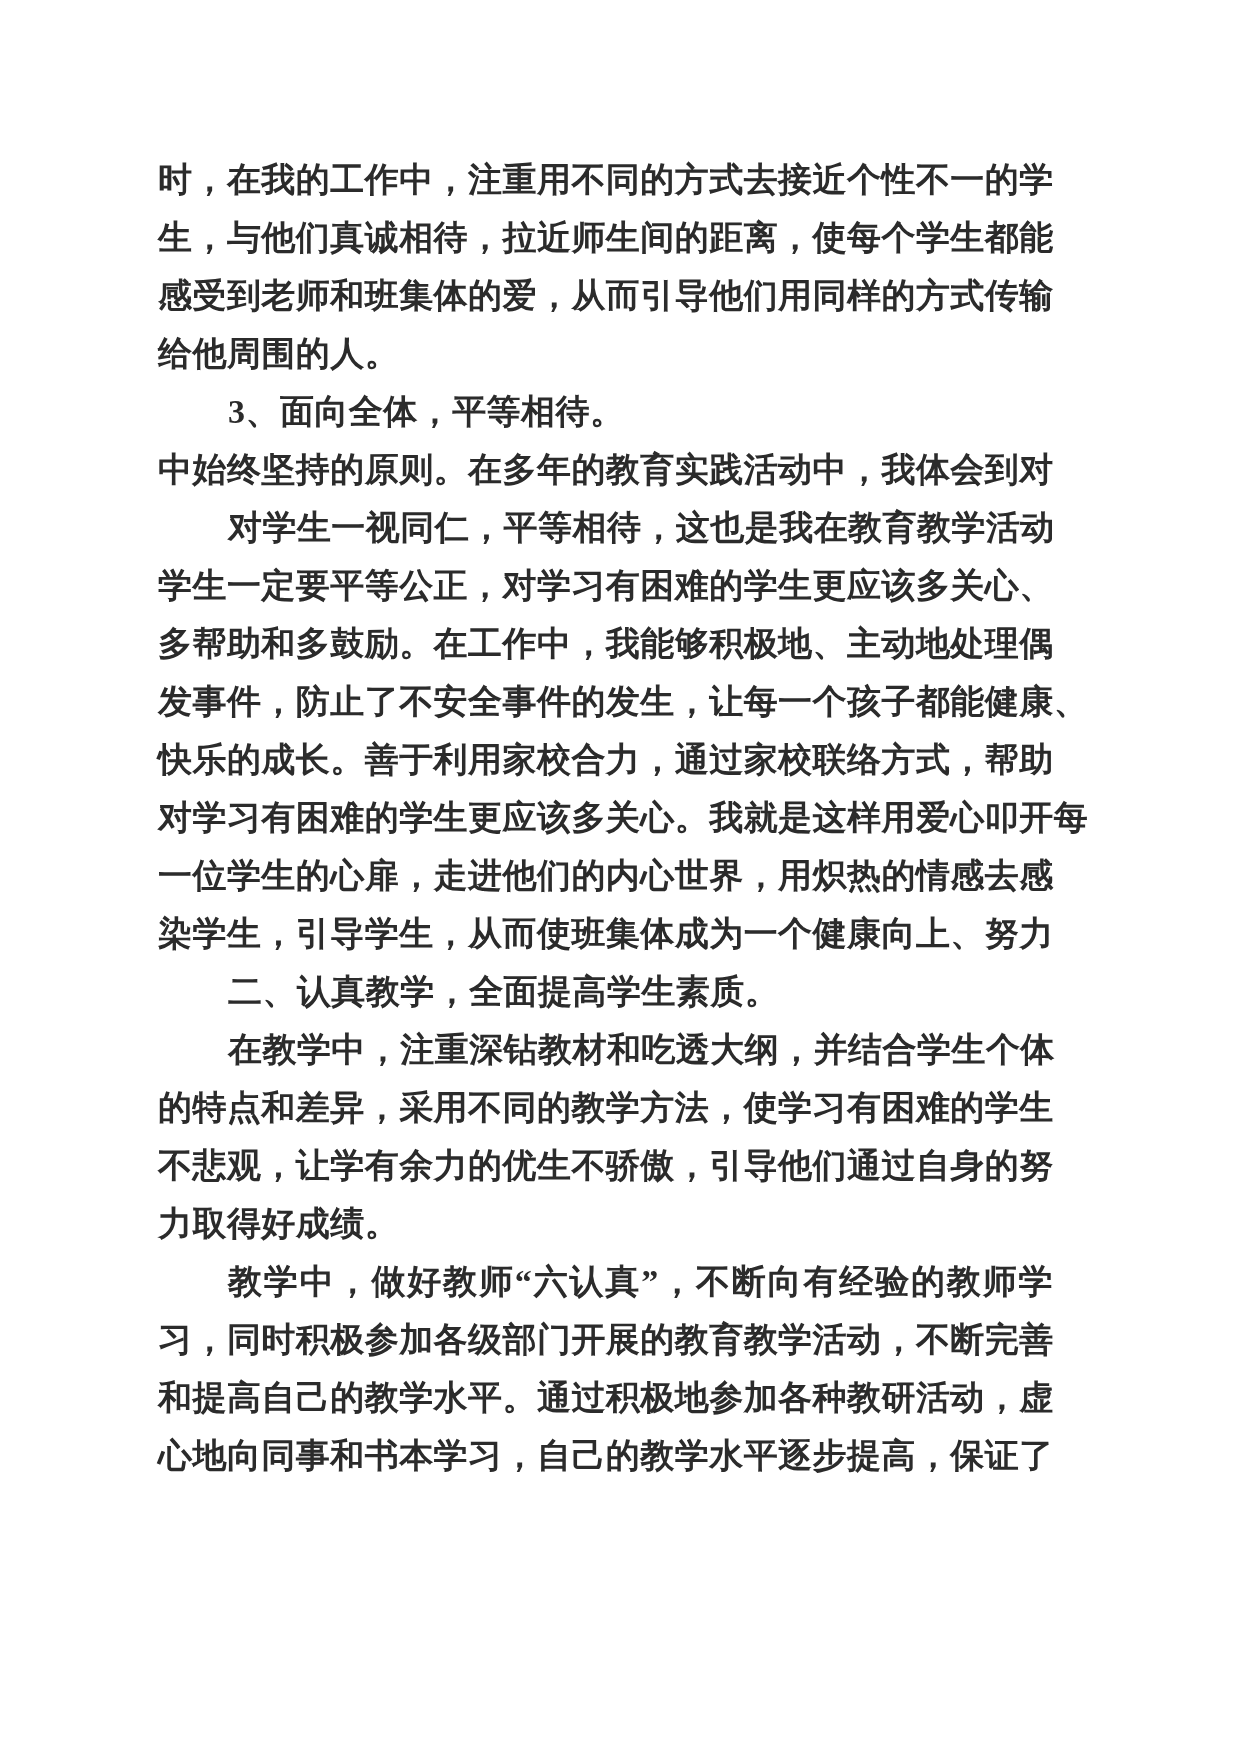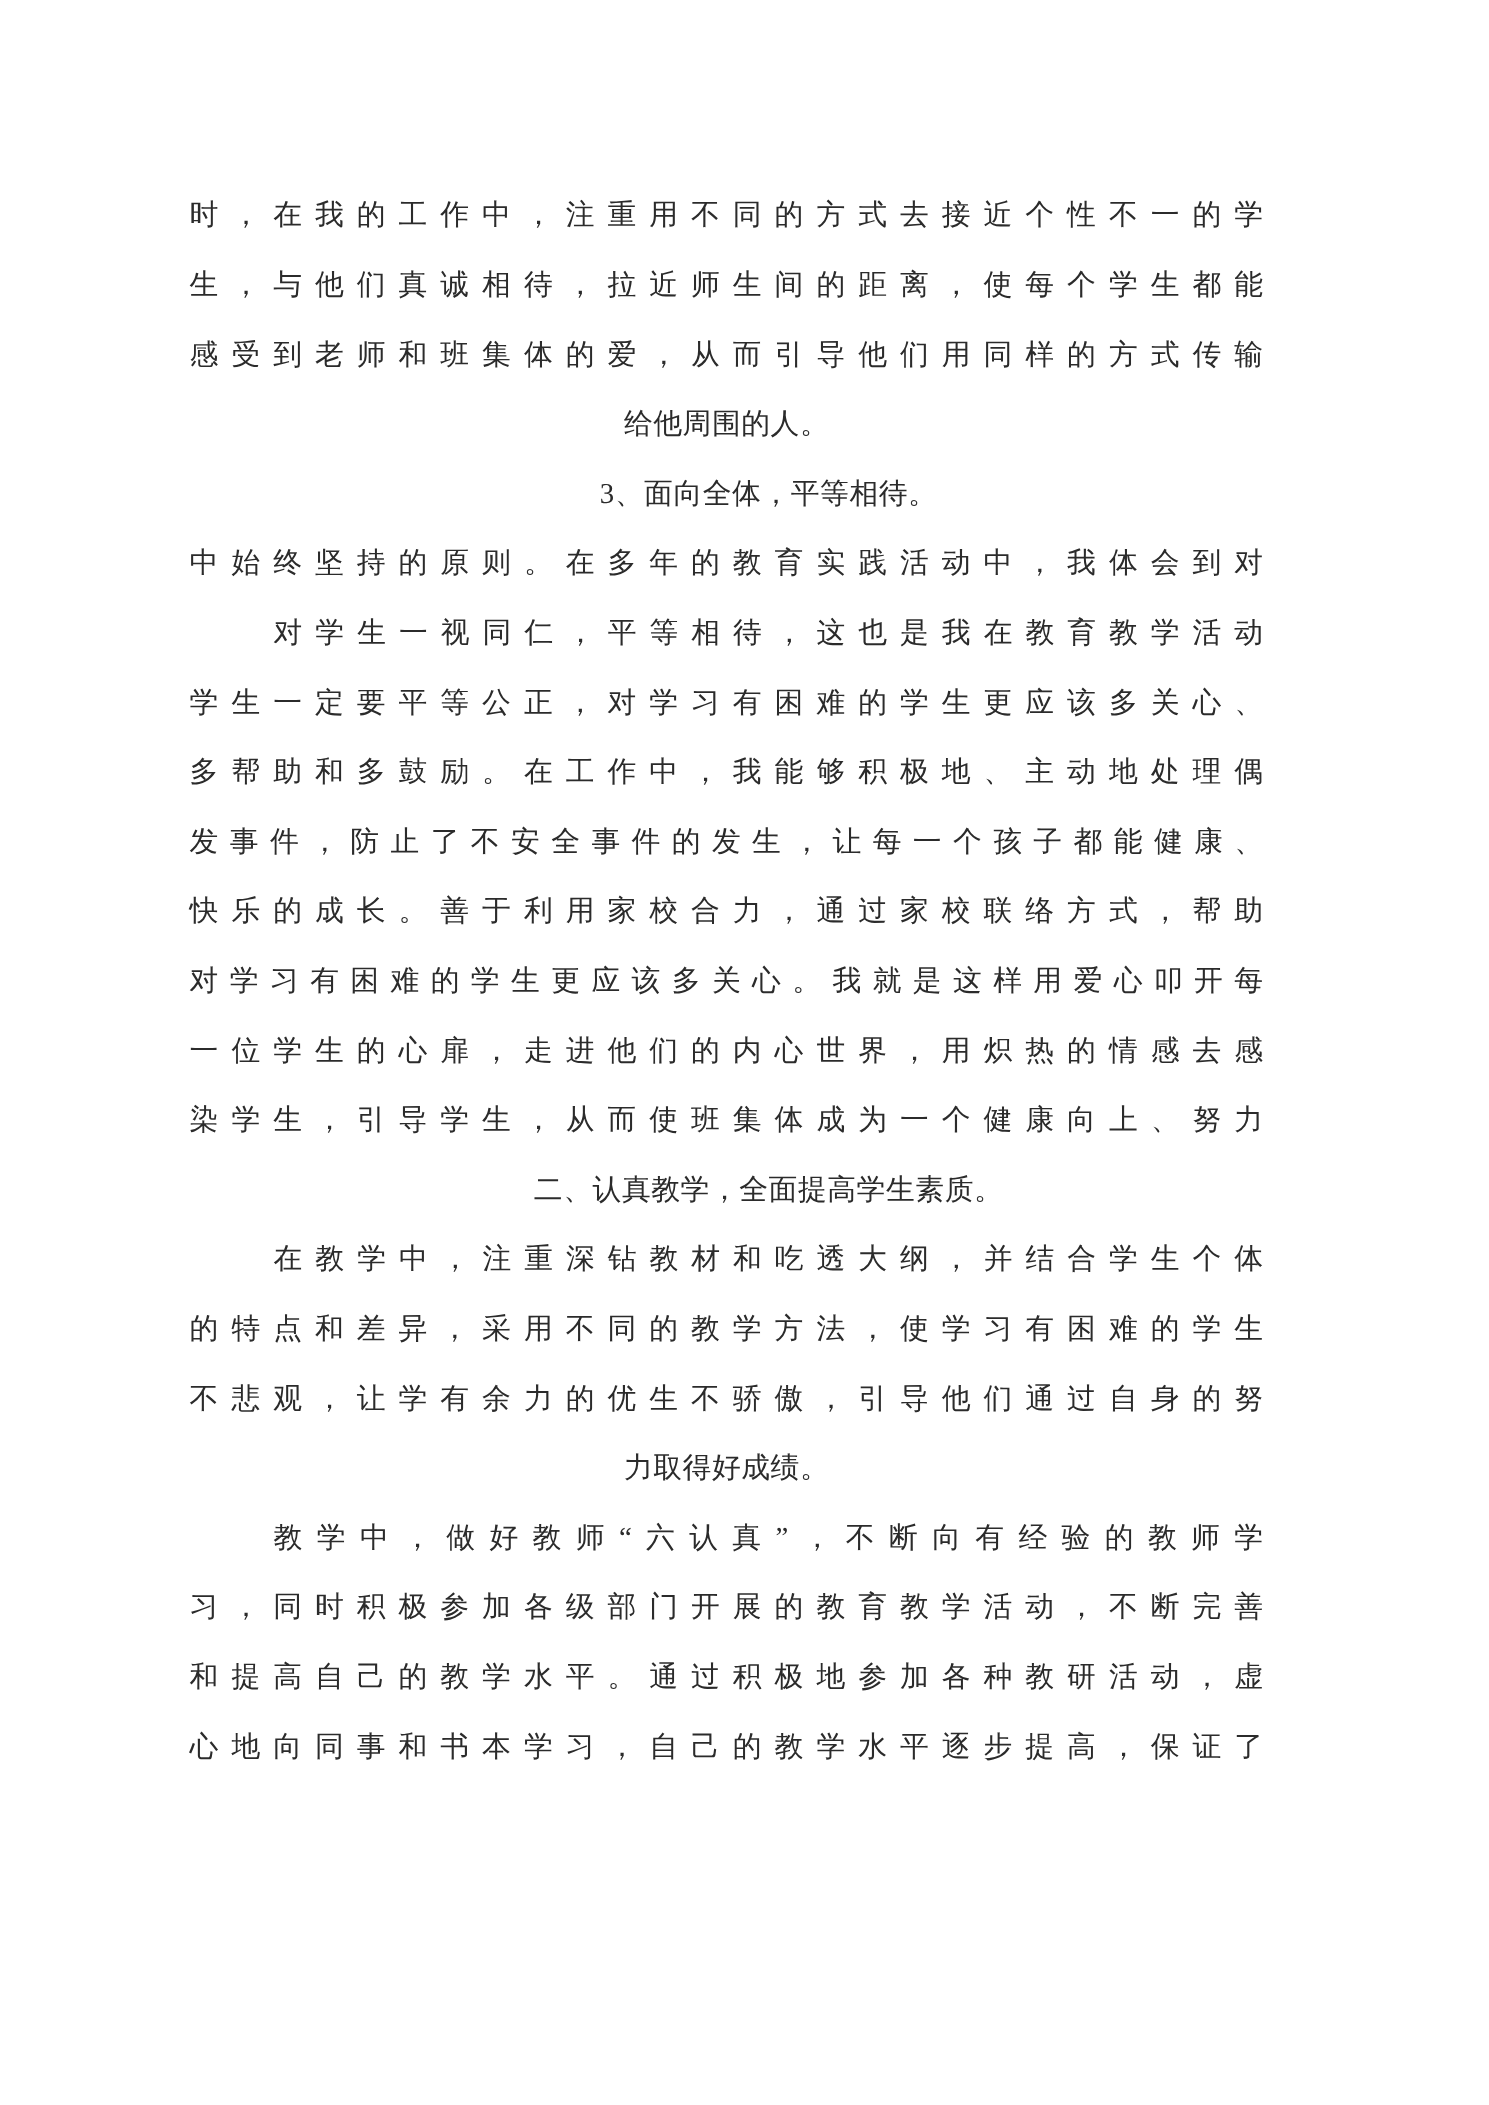--- a/index.html
+++ b/index.html
@@ -13,34 +13,34 @@
     height: 1754px;
     background: #ffffff;
     overflow: hidden;
     font-family: "Liberation Serif", serif;
   }
   .text-block {
     position: absolute;
     left: 158px;
     top: 151px;
     width: 895px;
-    font-size: 24px;
+    font-size: 34px;
     line-height: 58px;
     letter-spacing: 0.45px;
     color: #2b2b2b;
-    font-weight: 400;
+    font-weight: 700;
   }
   .para {
     margin: 0;
     padding: 0;
   }
   .line {
     height: 58px;
     white-space: nowrap;
-    text-align: center;
+    text-align: left;
   }
   .line.justify {
     text-align: justify;
     text-align-last: justify;
   }
   .line.indent {
     padding-left: 70px;
   }
 </style>
 </head>

